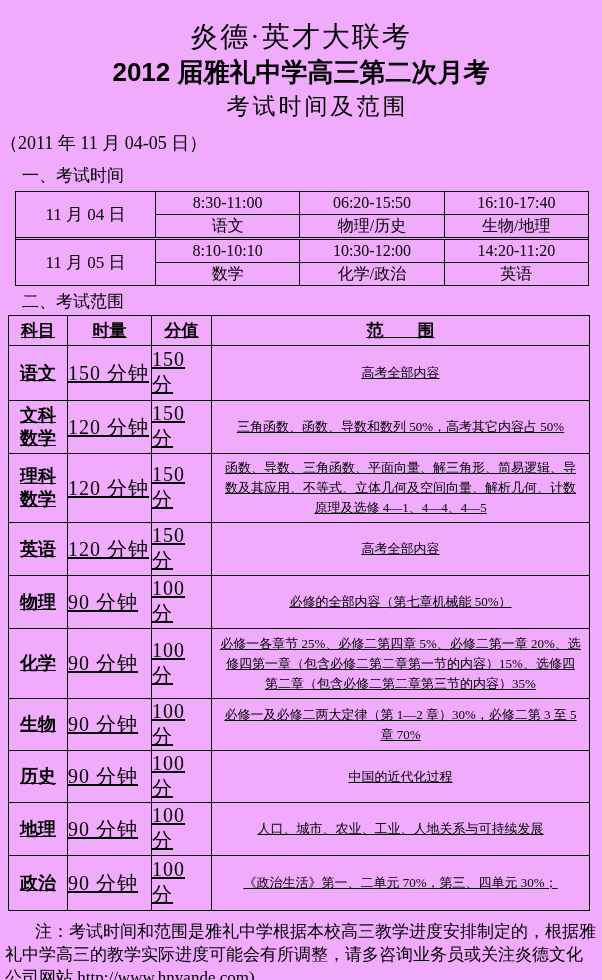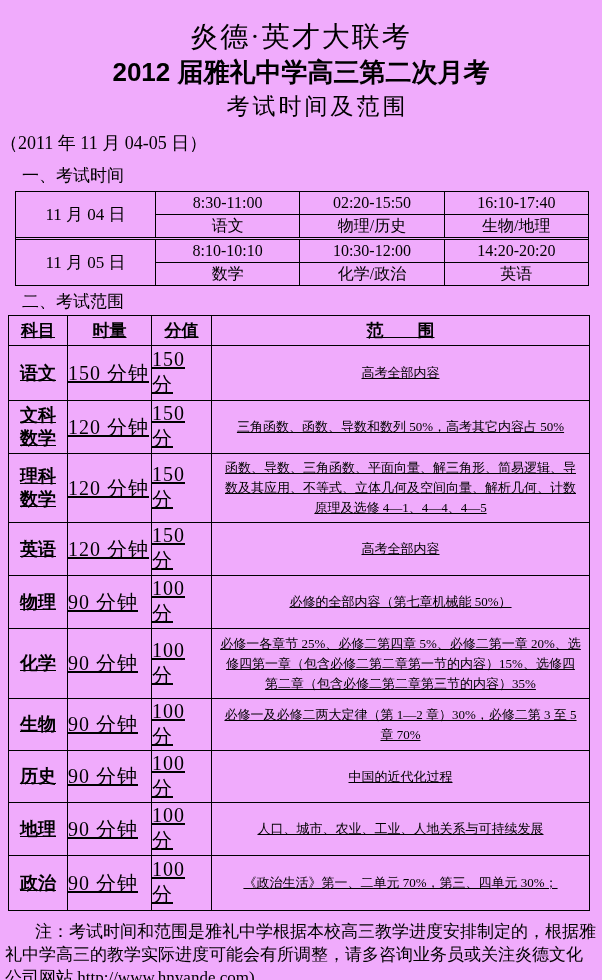--- a/index.html
+++ b/index.html
@@ -145,42 +145,42 @@
 
   <div class="t1">
     <div class="t1-day first">
       <div class="t1-date">11 月 04 日</div>
       <div class="t1-slots">
         <div class="t1-slot">
           <div class="t1-time">8:30-11:00</div>
           <div class="t1-subj">语文</div>
         </div>
         <div class="t1-slot">
-          <div class="t1-time">02:20-15:50</div>
+          <div class="t1-time">06:20-15:50</div>
           <div class="t1-subj">物理/历史</div>
         </div>
         <div class="t1-slot">
           <div class="t1-time">16:10-17:40</div>
           <div class="t1-subj">生物/地理</div>
         </div>
       </div>
     </div>
     <div class="t1-day">
       <div class="t1-date">11 月 05 日</div>
       <div class="t1-slots">
         <div class="t1-slot">
           <div class="t1-time">8:10-10:10</div>
           <div class="t1-subj">数学</div>
         </div>
         <div class="t1-slot">
           <div class="t1-time">10:30-12:00</div>
           <div class="t1-subj">化学/政治</div>
         </div>
         <div class="t1-slot">
-          <div class="t1-time">14:20-20:20</div>
+          <div class="t1-time">14:20-11:20</div>
           <div class="t1-subj">英语</div>
         </div>
       </div>
     </div>
   </div>
 
   <div class="sec-heading second">二、考试范围</div>
 
   <table class="t2">
     <colgroup>

